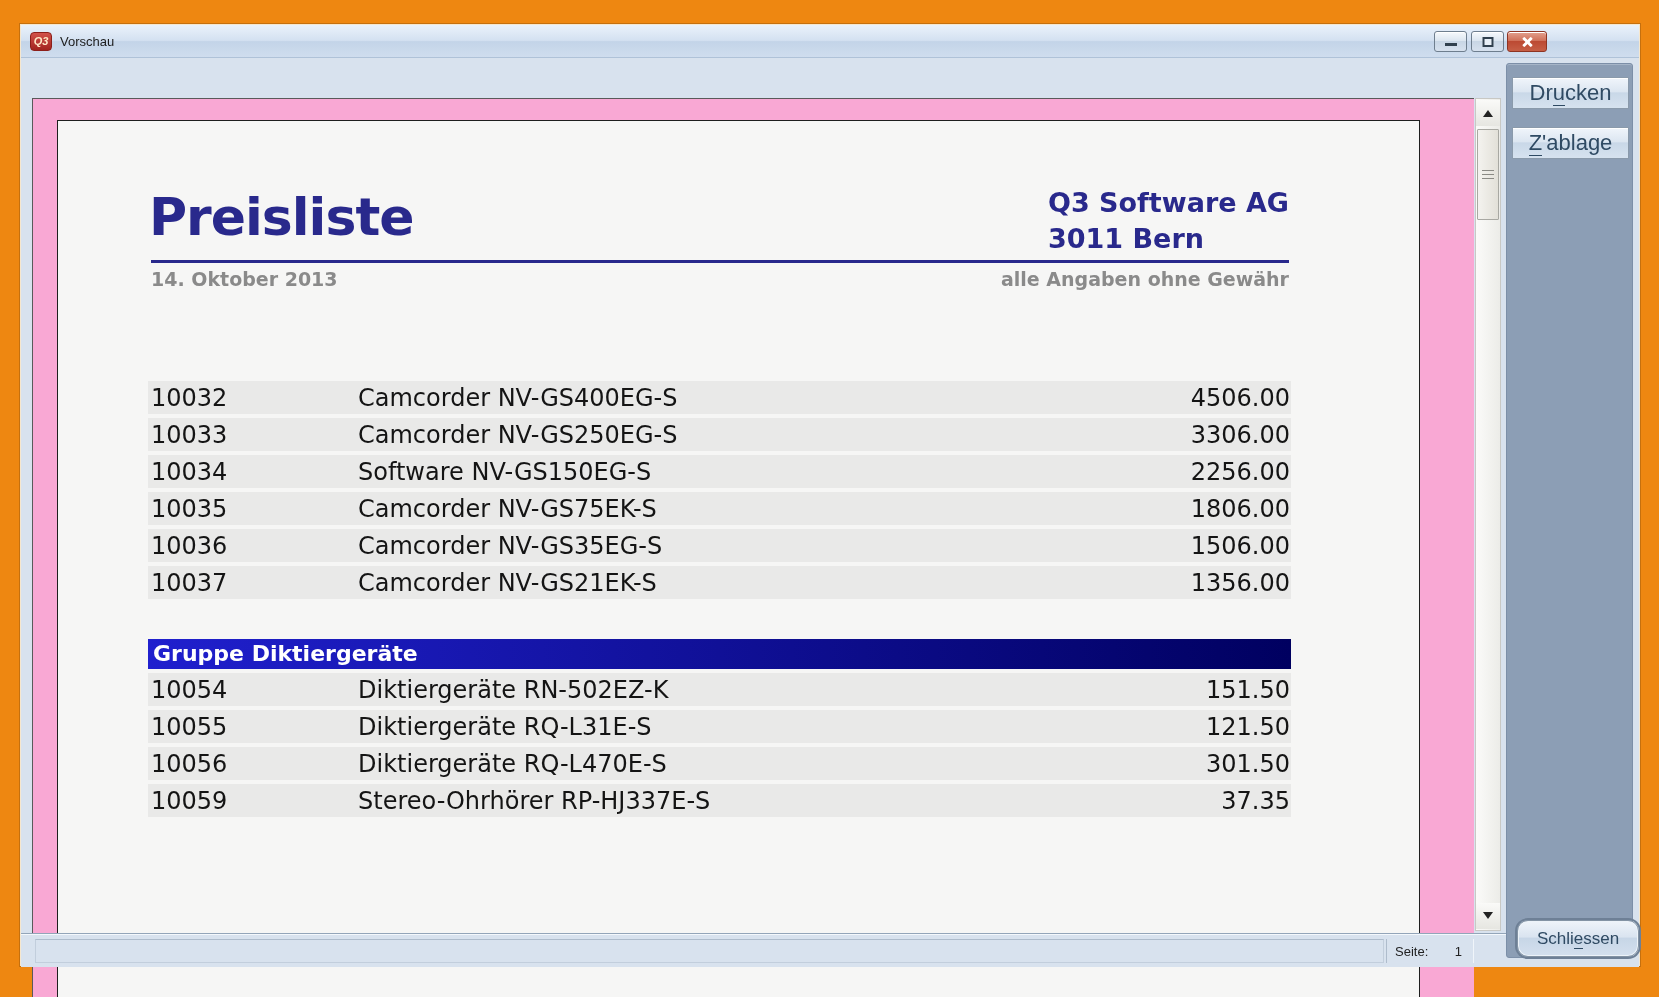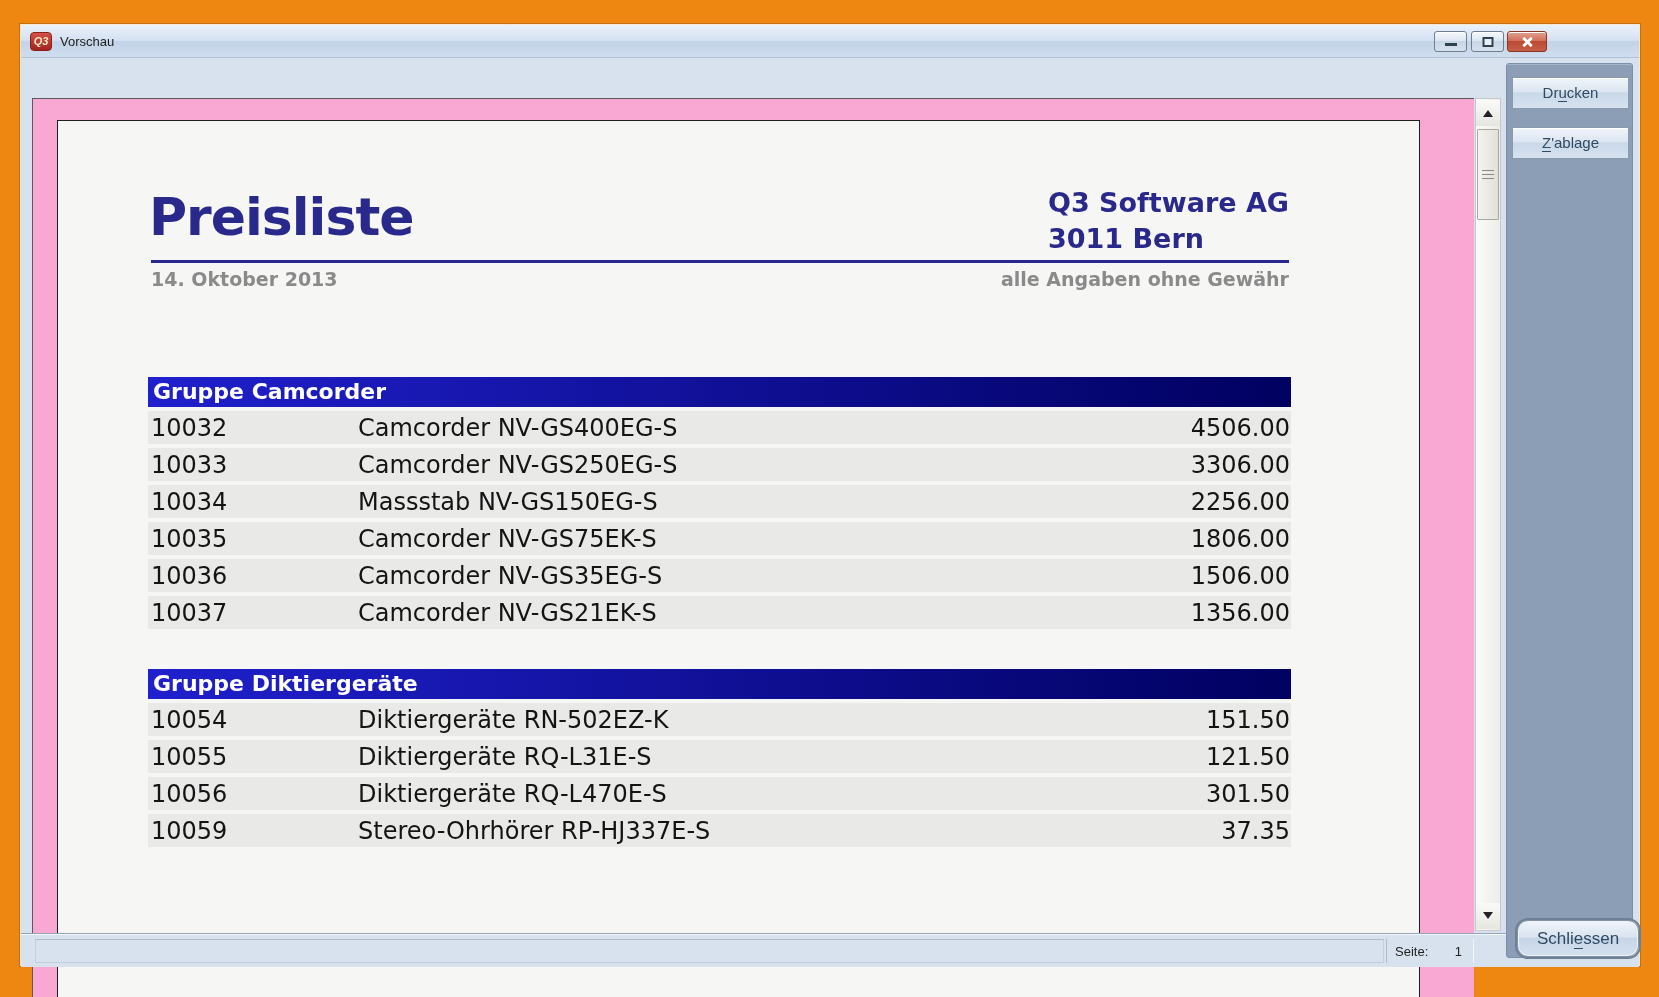--- a/index.html
+++ b/index.html
@@ -120,21 +120,21 @@
   .status-page-value { margin-left:auto; margin-right:12px; }
 
   
   .right-panel { position:absolute; left:1485px; top:38px; width:127px; height:895px;
                  background:#8C9EB5; border-radius:3px; border:1px solid #7C8FA8;
                  box-shadow:inset 0 1px 0 #A6B5C8; }
   .panel-btn { position:absolute; left:5px; width:117px; height:32px;
                border:1px solid #8A9AAB; border-radius:1px;
                background:linear-gradient(#F0F5FB,#DCE6F1 45%,#C9D8E8 50%,#D6E2EF);
                box-shadow:inset 0 1px 0 #fff;
-               font-size:15px; color:#2F4A63; text-align:center; line-height:30px; }
+               font-size:22px; color:#2F4A63; text-align:center; line-height:30px; }
   .btn-print { top:13px; }
   .btn-clip  { top:63px; }
   .btn-close { position:absolute; left:10px; top:856px; width:122px; height:37px;
                border:1px solid #8393A4; border-radius:11px;
                background:linear-gradient(#EFF4FA,#DAE4F0 45%,#C7D6E7 50%,#D4E0EE);
                box-shadow:inset 0 0 0 1px #EDF3F9, 0 0 0 2px #6E8096;
                font-size:17px; color:#2F4A63; text-align:center; line-height:35px; }
   .mn { border-bottom:1px solid currentColor; }
 </style>
 </head>
@@ -162,37 +162,36 @@
       <div class="doc-title">Preisliste</div>
       <div class="doc-company">
         <div>Q3 Software AG</div>
         <div>3011 Bern</div>
       </div>
       <div class="doc-rule"></div>
       <div class="doc-date">14. Oktober 2013</div>
       <div class="doc-disclaimer">alle Angaben ohne Gewähr</div>
       <div class="price-table">
   <div class="group">
-    <div class="group-header">Gruppe Camcorder</div>
     <div>
   <div class="row">
     <div class="cell-id">10032</div>
     <div class="cell-desc">Camcorder NV-GS400EG-S</div>
     <div class="cell-price">4506.00</div>
   </div>
 
   <div class="row">
     <div class="cell-id">10033</div>
     <div class="cell-desc">Camcorder NV-GS250EG-S</div>
     <div class="cell-price">3306.00</div>
   </div>
 
   <div class="row">
     <div class="cell-id">10034</div>
-    <div class="cell-desc">Massstab NV-GS150EG-S</div>
+    <div class="cell-desc">Software NV-GS150EG-S</div>
     <div class="cell-price">2256.00</div>
   </div>
 
   <div class="row">
     <div class="cell-id">10035</div>
     <div class="cell-desc">Camcorder NV-GS75EK-S</div>
     <div class="cell-price">1806.00</div>
   </div>
 
   <div class="row">

